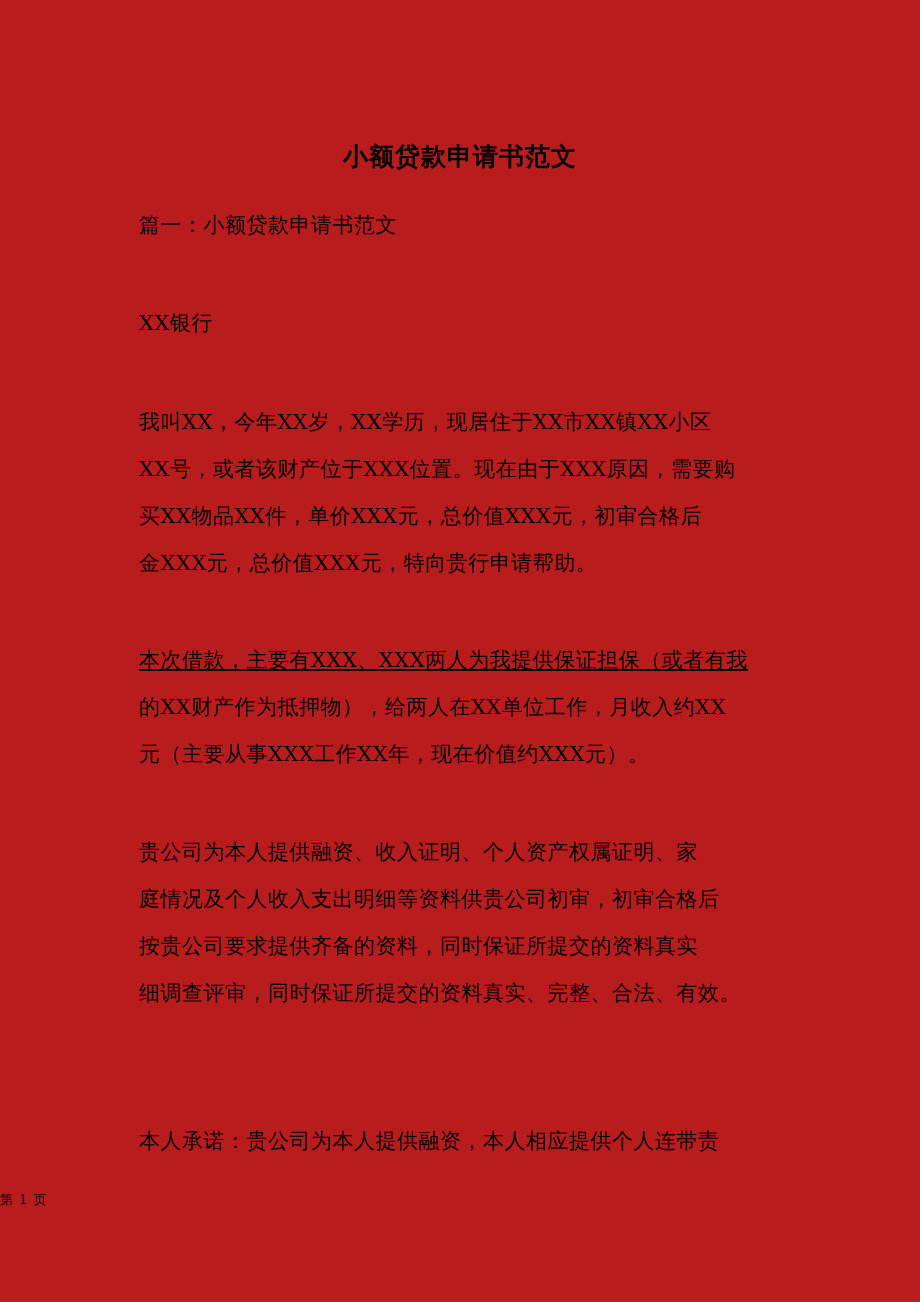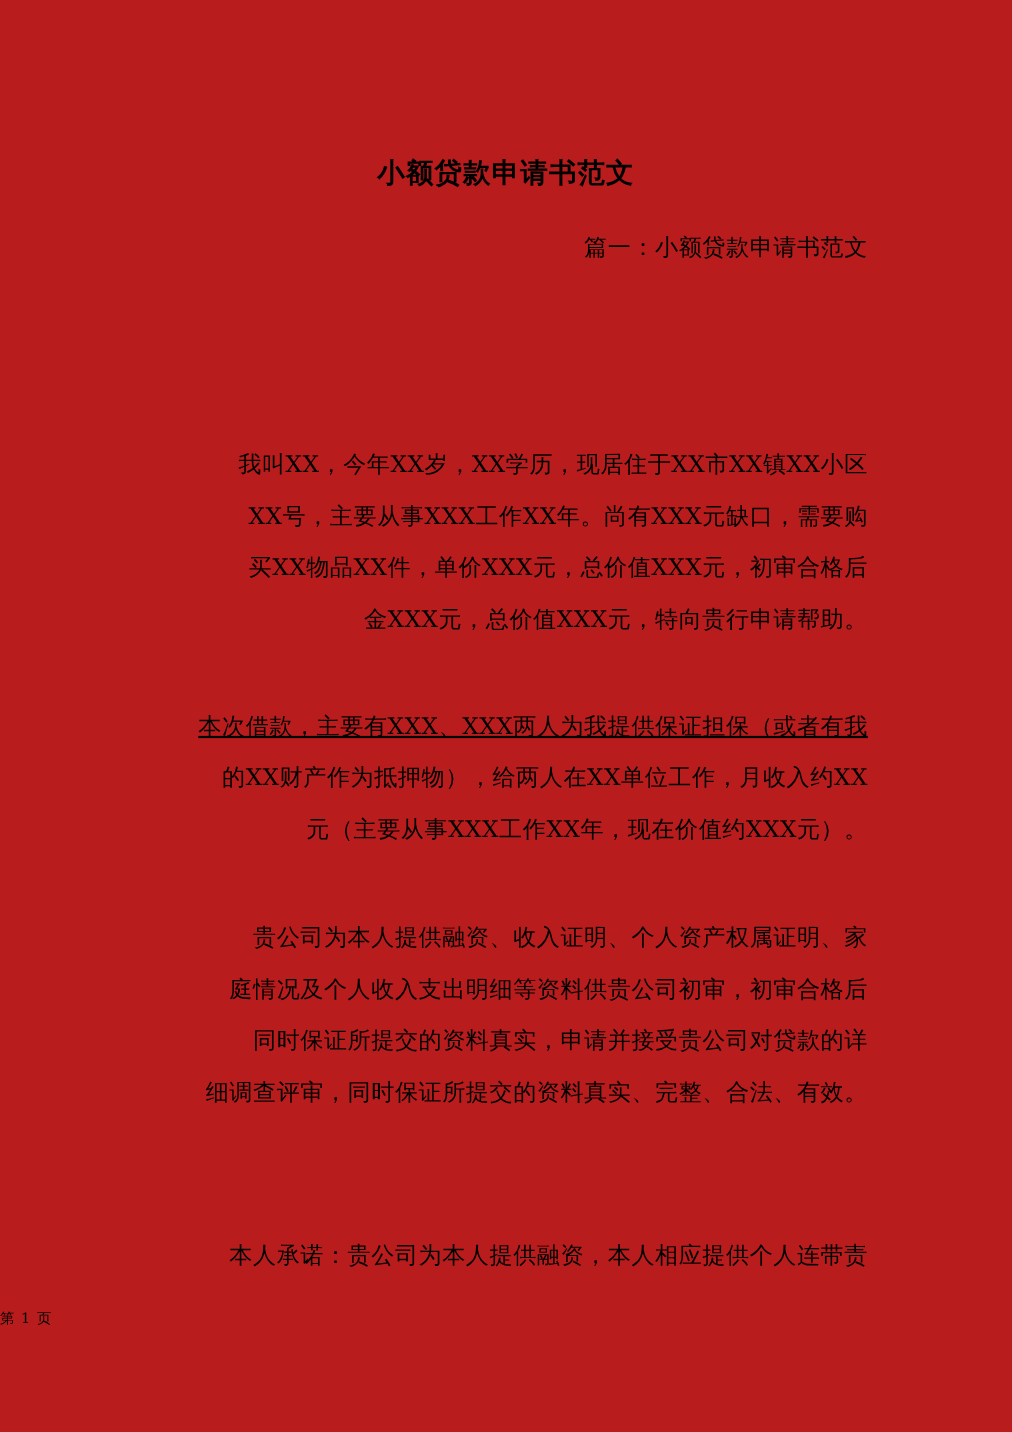--- a/index.html
+++ b/index.html
@@ -36,21 +36,20 @@
       letter-spacing: 1px;
     }
     .line {
       position: absolute;
       left: 139px;
       width: 650px;
       font-size: 21px;
       line-height: 30px;
       white-space: nowrap;
       letter-spacing: 0.5px;
-      text-align: right;
     }
     .footer {
       position: absolute;
       left: 0;
       width: 920px;
       top: 1191px;
       text-align: left;
       font-size: 13px;
       line-height: 18px;
       letter-spacing: 1px;
@@ -58,38 +57,39 @@
   </style>
 </head>
 <body>
 
 <div class="page">
 
   <div class="title">小额贷款申请书范文</div>
 
   <div class="line" style="top:210px;">篇一：小额贷款申请书范文</div>
 
+  <div class="line" style="top:308px;">XX银行</div>
 
   <div>
     <div class="line" style="top:407px;">我叫XX，今年XX岁，XX学历，现居住于XX市XX镇XX小区</div>
-    <div class="line" style="top:454px;">XX号，主要从事XXX工作XX年。尚有XXX元缺口，需要购</div>
+    <div class="line" style="top:454px;">XX号，或者该财产位于XXX位置。现在由于XXX原因，需要购</div>
     <div class="line" style="top:501px;">买XX物品XX件，单价XXX元，总价值XXX元，初审合格后</div>
     <div class="line" style="top:548px;">金XXX元，总价值XXX元，特向贵行申请帮助。</div>
   </div>
 
   <div>
     <div class="line" style="top:645px;text-decoration:underline;">本次借款，主要有XXX、XXX两人为我提供保证担保（或者有我</div>
     <div class="line" style="top:692px;">的XX财产作为抵押物），给两人在XX单位工作，月收入约XX</div>
     <div class="line" style="top:739px;">元（主要从事XXX工作XX年，现在价值约XXX元）。</div>
   </div>
 
   <div>
     <div class="line" style="top:837px;">贵公司为本人提供融资、收入证明、个人资产权属证明、家</div>
     <div class="line" style="top:884px;">庭情况及个人收入支出明细等资料供贵公司初审，初审合格后</div>
-    <div class="line" style="top:931px;">同时保证所提交的资料真实，申请并接受贵公司对贷款的详</div>
+    <div class="line" style="top:931px;">按贵公司要求提供齐备的资料，同时保证所提交的资料真实</div>
     <div class="line" style="top:978px;">细调查评审，同时保证所提交的资料真实、完整、合法、有效。</div>
   </div>
 
   <div>
     <div class="line" style="top:1126px;">本人承诺：贵公司为本人提供融资，本人相应提供个人连带责</div>
   </div>
 
   <div class="footer">第 1 页</div>
 
 </div>

